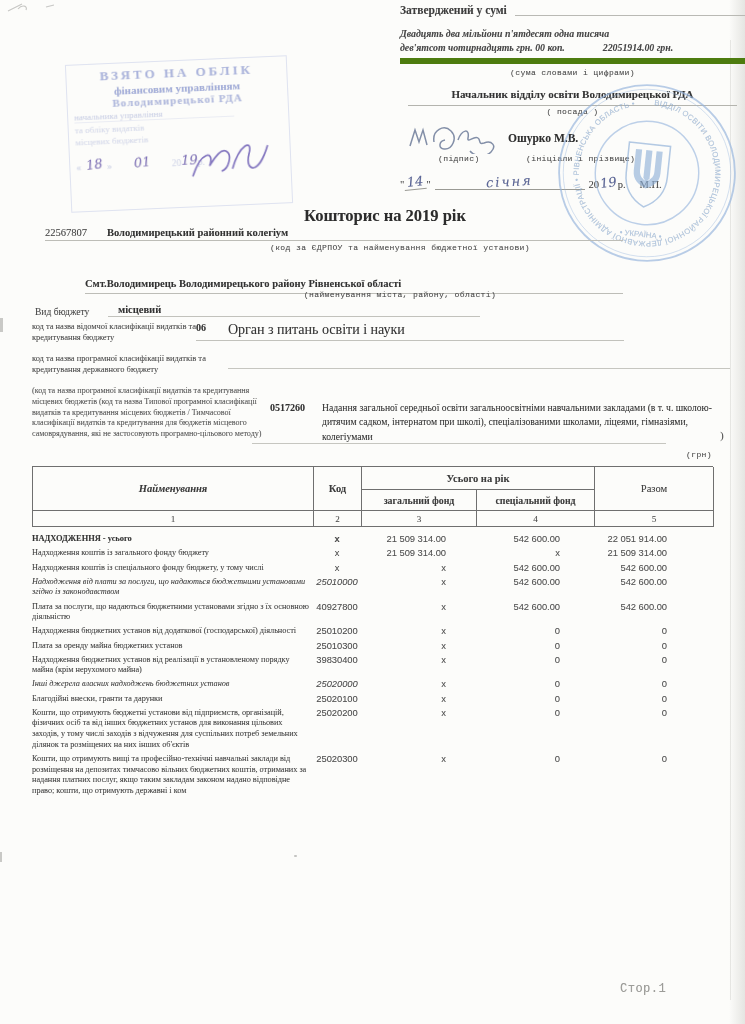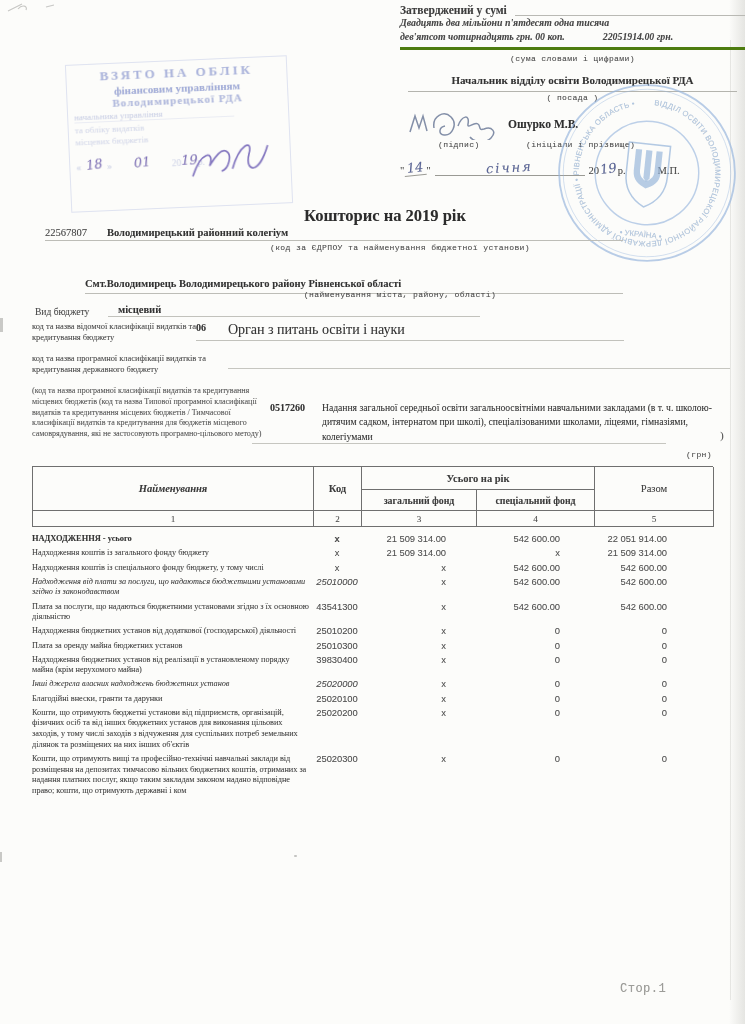--- a/index.html
+++ b/index.html
@@ -15,21 +15,21 @@
     background:linear-gradient(to right,rgba(0,0,0,0),rgba(110,110,100,0.16));}
   .edge-line{position:absolute;right:14px;top:40px;width:1px;height:960px;background:rgba(140,140,132,0.18);}
   .edge-mark{position:absolute;background:rgba(150,150,145,0.5);}
   .speck{position:absolute;width:3px;height:2px;background:rgba(150,150,145,0.55);border-radius:1px;}
 
   
   .approval{position:absolute;left:400px;top:2px;width:345px;}
   .approved-row{display:flex;align-items:flex-end;}
   .approved-label{font-weight:700;font-size:11.5px;white-space:nowrap;}
   .approved-row .fill-line{flex:1;border-bottom:1px solid #b9b9b4;margin-left:8px;height:13px;}
-  .sum-block{border-bottom:3px solid #4d7c0f;padding-bottom:3px;
+  .sum-block{margin-top:11px;border-bottom:6px solid #4d7c0f;padding-bottom:3px;
     font-style:italic;font-weight:700;font-size:9.8px;line-height:1.45;color:#474747;}
   .sum-line2{display:flex;}
   .sum-figures{margin-left:38px;white-space:nowrap;}
   .caption{font-family:"Liberation Mono","DejaVu Sans Mono",monospace;font-size:8px;
     letter-spacing:0.4px;color:#4c4c4c;text-align:center;}
   .sum-caption{margin-top:4px;}
   .approver-pos{margin:11px auto 0;max-width:262px;text-align:center;
     font-weight:700;font-size:11px;line-height:1.25;color:#333;}
   .pos-line{border-top:1px solid #b4b4ae;margin:3px 8px 0;}
   .pos-caption{margin-top:1px;}
@@ -39,21 +39,21 @@
   .sig-captions{position:relative;height:11px;}
   .sig-cap1{position:absolute;left:38px;}
   .sig-cap2{position:absolute;left:126px;}
   .date-row{margin-top:9px;font-size:10.5px;color:#4a4a4a;display:flex;align-items:flex-end;}
   .hand{font-style:italic;color:#5b6699;font-family:"DejaVu Serif",serif;}
   .d-day{display:inline-block;border-bottom:1px solid #9a9a94;min-width:22px;text-align:center;
     font-size:13px;transform:rotate(-6deg);}
   .d-blank{display:inline-block;border-bottom:1px solid #9a9a94;width:150px;text-align:center;margin:0 4px;}
   .d-month{font-size:13px;letter-spacing:2px;display:inline-block;transform:rotate(-3deg);}
   .d-year-hand{font-size:13px;display:inline-block;transform:rotate(-8deg);margin:0 1px;}
-  .d-mp{margin-left:32px;text-align:center;}
+  .d-mp{margin-left:14px;text-align:center;}
 
   
   .stamp-left{position:absolute;left:68px;top:60px;width:208px;height:138px;
     transform:rotate(-2.5deg);color:#5a6dc0;
     border:1px solid rgba(90,109,192,0.18);padding:4px 6px;
     filter:blur(0.25px);}
   .st1{font-weight:700;font-size:13px;letter-spacing:3px;text-align:center;opacity:0.5;}
   .st2{font-weight:700;font-size:11px;text-align:center;opacity:0.55;margin-top:1px;}
   .st3{font-weight:700;font-size:11px;letter-spacing:1px;text-align:center;opacity:0.48;}
   .st-faint{font-size:9px;opacity:0.3;margin-top:2px;border-bottom:1px solid rgba(90,109,192,0.35);
@@ -300,21 +300,21 @@
         </div>
         <div class="trow it">
           <div class="tcell name">Надходження від плати за послуги, що надаються бюджетними установами згідно із законодавством</div>
           <div class="tcell code">25010000</div>
           <div class="tcell num g">х</div>
           <div class="tcell num s">542 600.00</div>
           <div class="tcell num t">542 600.00</div>
         </div>
         <div class="trow">
           <div class="tcell name">Плата за послуги, що надаються бюджетними установами згідно з їх основною діяльністю</div>
-          <div class="tcell code">43541300</div>
+          <div class="tcell code">40927800</div>
           <div class="tcell num g">х</div>
           <div class="tcell num s">542 600.00</div>
           <div class="tcell num t">542 600.00</div>
         </div>
         <div class="trow">
           <div class="tcell name">Надходження бюджетних установ від додаткової (господарської) діяльності</div>
           <div class="tcell code">25010200</div>
           <div class="tcell num g">х</div>
           <div class="tcell num s">0</div>
           <div class="tcell num t">0</div>

